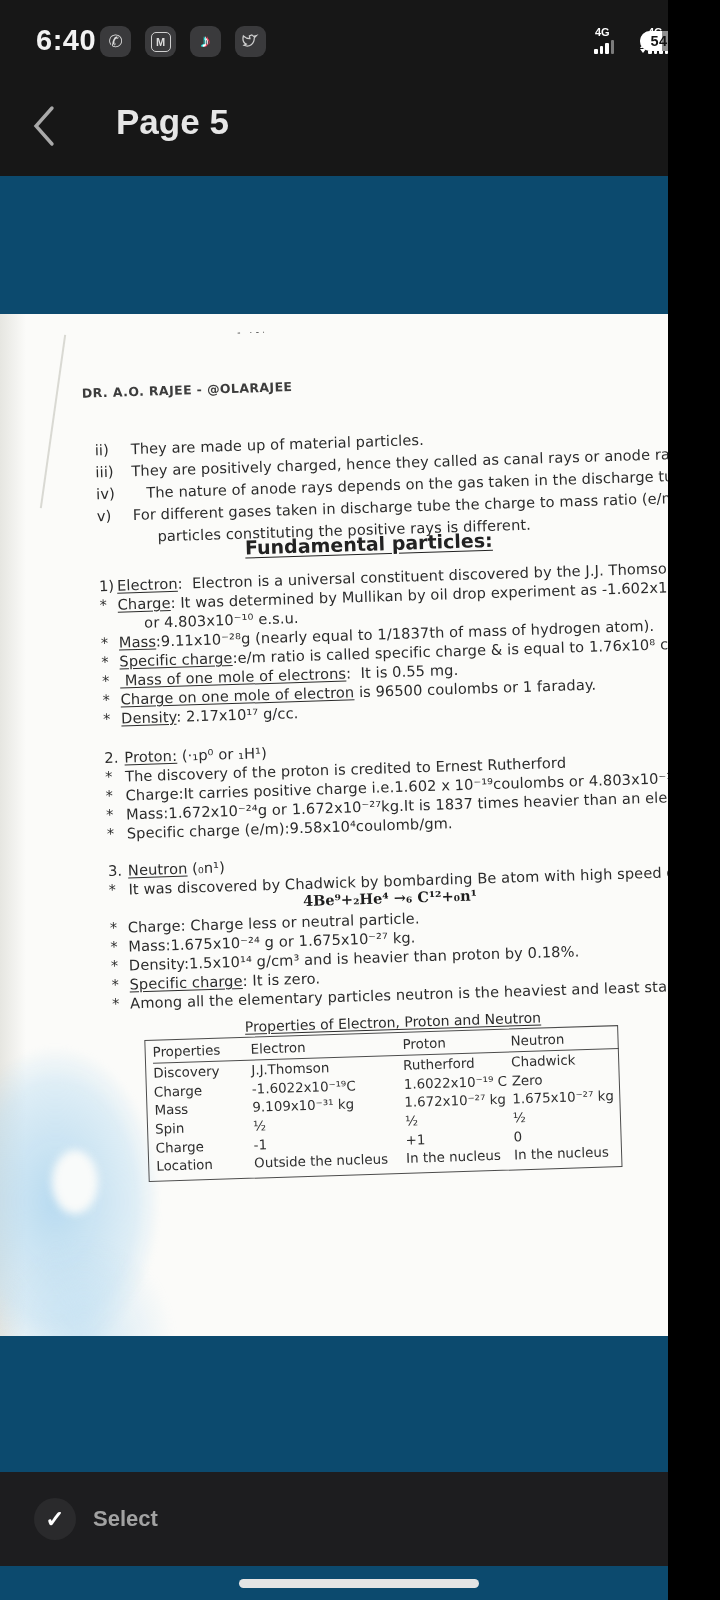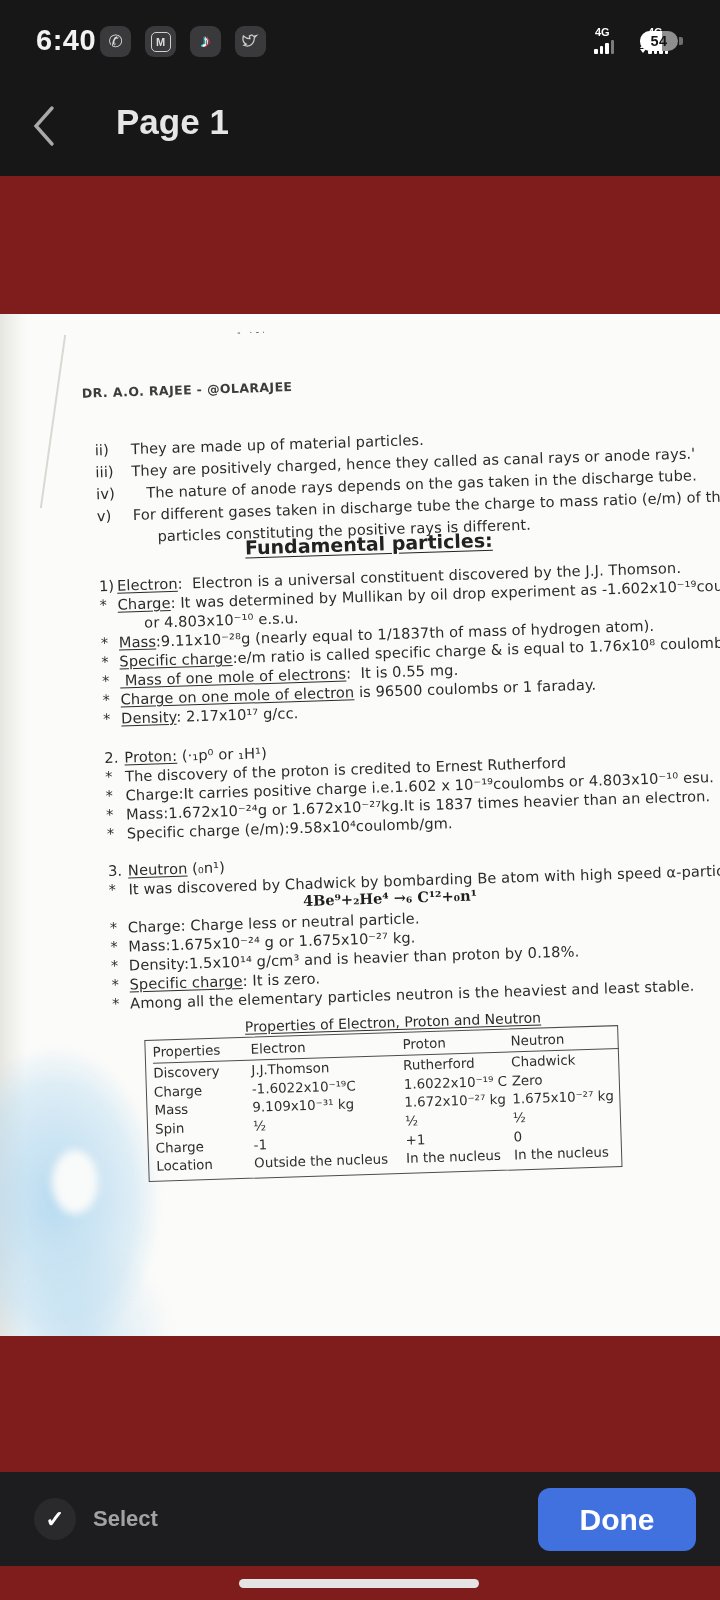--- a/index.html
+++ b/index.html
@@ -1,16 +1,16 @@
 <!DOCTYPE html>
 <html><head>
 <meta charset="utf-8">
 <style>
   html,body{margin:0;padding:0;background:#000;}
-  .phone{position:relative;width:720px;height:1600px;background:#7f1d1d;overflow:hidden;
+  .phone{position:relative;width:668px;height:1600px;background:#0c4a6e;overflow:hidden;
          font-family:"Liberation Sans",sans-serif;}
 
   
   .topchrome{position:absolute;left:0;top:0;width:720px;height:176px;background:#171717;}
   .time{position:absolute;left:36px;top:24px;font-size:29px;font-weight:700;color:#f2f2f2;letter-spacing:.5px;}
   .badges{position:absolute;left:100px;top:26px;display:flex;gap:14px;}
   .badge{width:31px;height:31px;border-radius:9px;background:#3a3a3c;color:#dcdcdc;
          display:flex;align-items:center;justify-content:center;font-size:17px;}
   .badge .gm{border:1.5px solid #d0d0d0;border-radius:5px;width:18px;height:18px;font-size:11px;font-weight:700;
              display:flex;align-items:center;justify-content:center;}
@@ -139,21 +139,21 @@
       <div class="fill"></div>
       <div class="pct">54</div>
     </div>
     <div class="nub"></div>
 
     <div class="backbtn">
       <svg width="40" height="52" viewBox="0 0 40 52">
           <polyline points="26,8 10,26 26,44" fill="none" stroke="#a9a9a9" stroke-width="3.4" stroke-linecap="round"></polyline>
         </svg>
     </div>
-    <div class="apptitle">Page 1</div>
+    <div class="apptitle">Page 5</div>
   </div>
 
   <div class="page">
     <div class="edge"></div>
     <div class="blob"></div>
     <div class="blob2"></div>
     <div class="blobhole"></div>
     <div class="crease"></div>
 
     <div class="tilt">
@@ -182,16 +182,15 @@
     </div>
   </div>
 
   <div class="bottombar"></div>
   <div class="selwrap">
     <div class="selcircle">
         <span>✓</span>
       </div>
     <div class="sellabel">Select</div>
   </div>
-  <button class="donebtn" style="background: rgb(65, 112, 223);">Done</button>
   <div class="home"></div>
 
 </div>
 
 </body></html>

